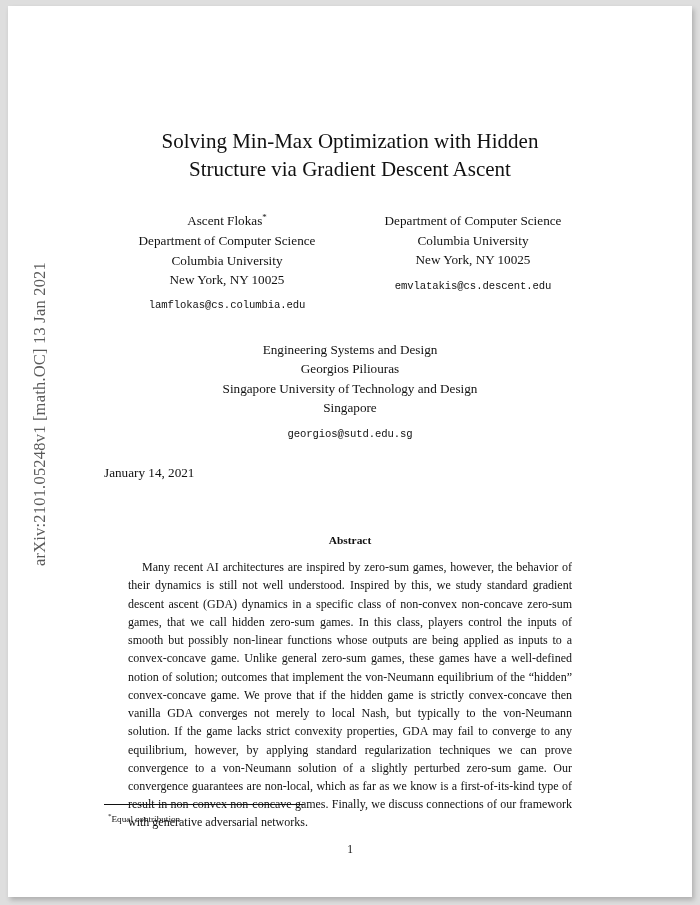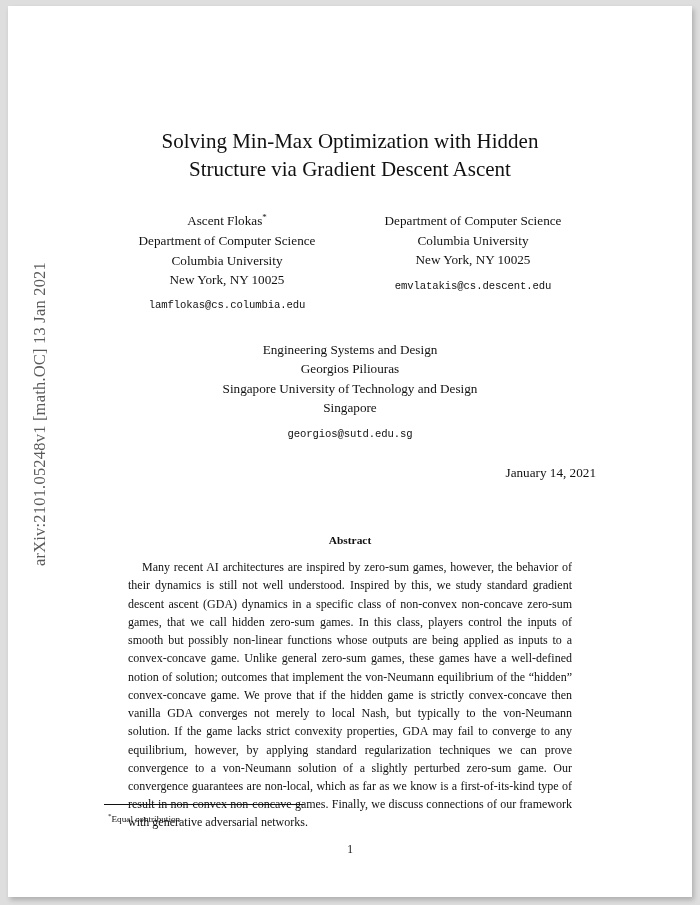--- a/index.html
+++ b/index.html
@@ -87,21 +87,21 @@
   }
   .author-single {
     margin-top: 26px;
     text-align: center;
     font-size: 13.2px;
     line-height: 1.47;
     color: #111;
   }
   .date {
     margin-top: 23px;
-    text-align: right;
+    text-align: left;
     font-size: 13.2px;
     color: #111;
   }
   .abstract-heading {
     margin-top: 53px;
     text-align: center;
     font-size: 11.4px;
     font-weight: bold;
     color: #111;
   }

